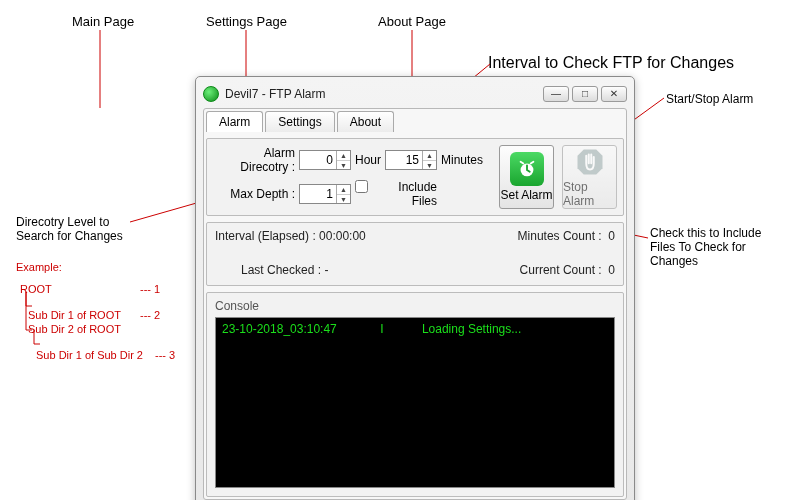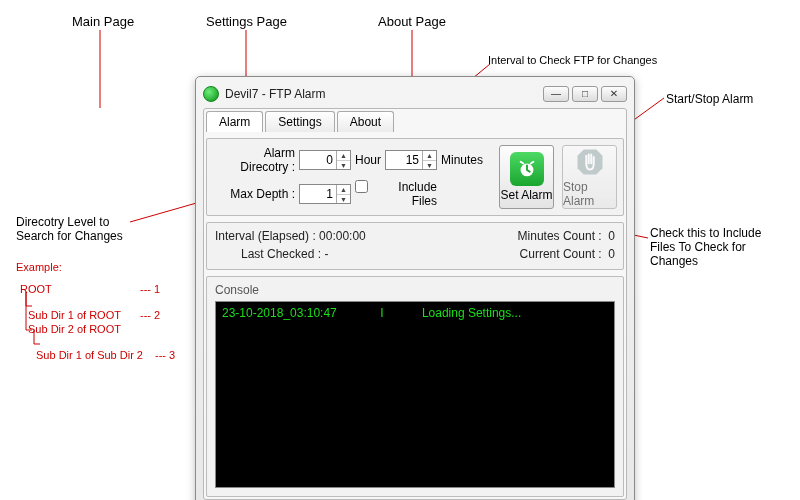--- a/index.html
+++ b/index.html
@@ -41,34 +41,34 @@
   .chk input{ width:13px;height:13px;}
   .bigbtn { width:72px; height:64px; border:1px solid #9a9a9a; border-radius:3px; background:linear-gradient(#fdfdfd,#e4e4e4); display:flex; flex-direction:column; align-items:center; justify-content:center; gap:2px; cursor:pointer;}
   .bigbtn.disabled{ opacity:.55; cursor:default;}
   .bigbtn .ic{ width:34px; height:34px; border-radius:6px; display:flex; align-items:center; justify-content:center;}
   .ic-alarm{ background:linear-gradient(#4bd964,#1aa52f);}
   .ic-alarm svg{width:22px;height:22px;}
   .ic-stop{ background:transparent;}
   .ic-stop svg{width:30px;height:30px;}
   .group{ border:1px solid #bcbcbc; border-radius:2px; padding:6px 8px 8px; background:#f2f2f2;}
   .group .gtitle{ color:#555; margin-bottom:4px;}
-  .status-grid{ display:grid; grid-template-columns: 1fr 1fr; row-gap:4px; font-size:11.5px; color:#222;}
+  .status-grid{ display:grid; grid-template-columns: 1fr 1fr; row-gap:20px; font-size:11.5px; color:#222;}
   .status-grid span{ white-space:nowrap;}
   .console-wrap{ flex:1; display:flex; flex-direction:column;}
   .console{ flex:1; background:#000; color:#1bdf1b; font-family: Consolas, monospace; font-size:11px; padding:4px 6px; min-height:80px; border:1px solid #888; white-space:pre;}
   .console .col1{display:inline-block; width:140px;}
   .console .col2{display:inline-block; width:40px; text-align:center;}
 </style>
 </head>
 <body>
 
 <div class="annot" style="left:72px; top:14px;">Main Page</div>
 <div class="annot" style="left:206px; top:14px;">Settings Page</div>
 <div class="annot" style="left:378px; top:14px;">About Page</div>
-<div class="annot" style="left:488px; top:54px; font-size:11px;">Interval to Check FTP for Changes</div>
+<div class="annot" style="left:488px; top:54px; font-size:16px;">Interval to Check FTP for Changes</div>
 <div class="annot" style="left:666px; top:92px; font-size:12px;">Start/Stop Alarm</div>
 <div class="annot" style="left:16px; top:215px; font-size:12px; white-space:pre;">Direcotry Level to
 Search for Changes</div>
 <div class="annot" style="left:650px; top:226px; font-size:12px; white-space:pre;">Check this to Include
 Files To Check for
 Changes</div>
 
 <div class="annot-red" style="left:16px; top:260px; font-weight:normal;">Example:</div>
 <div class="annot-red" style="left:20px; top:282px;">ROOT</div>
 <div class="annot-red" style="left:28px; top:308px;">Sub Dir 1 of ROOT</div>

